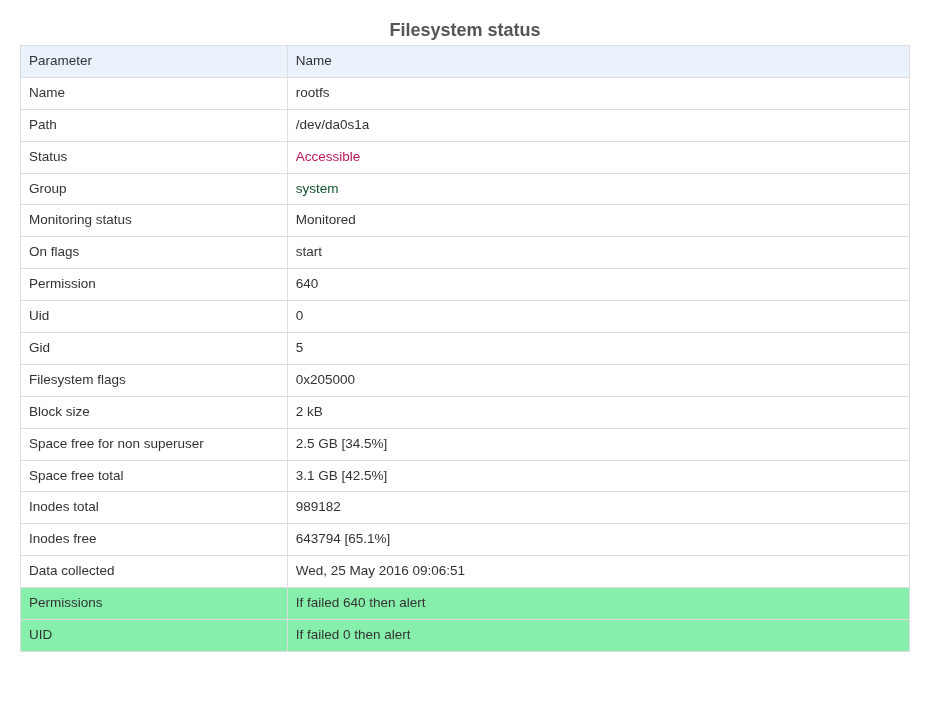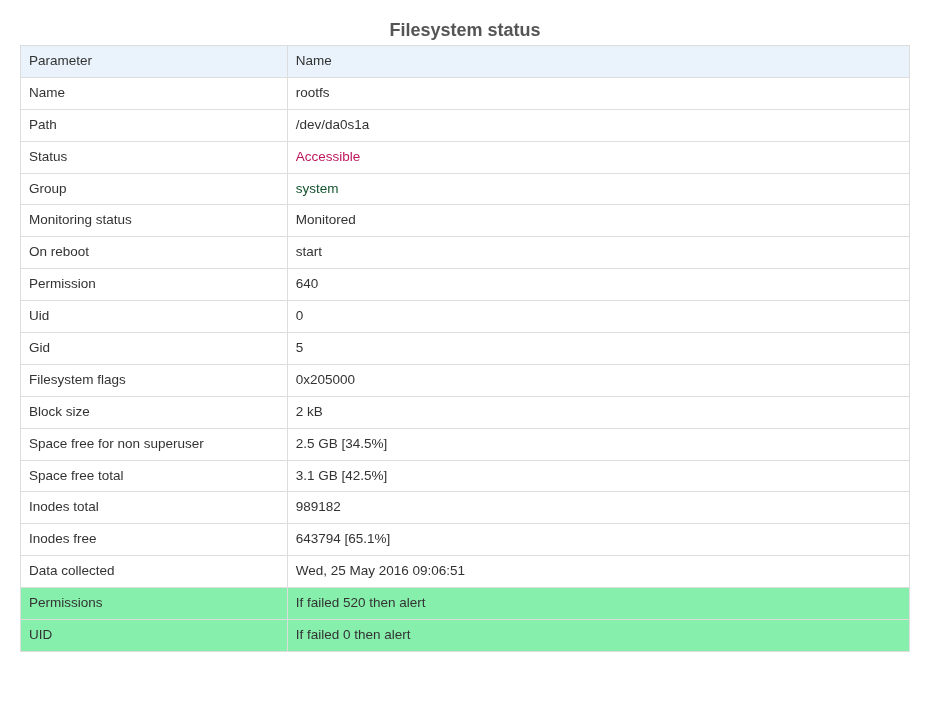--- a/index.html
+++ b/index.html
@@ -84,21 +84,21 @@
       </tr>
       <tr>
         <td class="param-col">Group</td>
         <td><a class="group-link">system</a></td>
       </tr>
       <tr>
         <td class="param-col">Monitoring status</td>
         <td>Monitored</td>
       </tr>
       <tr>
-        <td class="param-col">On reboot</td>
+        <td class="param-col">On flags</td>
         <td>start</td>
       </tr>
       <tr>
         <td class="param-col">Permission</td>
         <td>640</td>
       </tr>
       <tr>
         <td class="param-col">Uid</td>
         <td>0</td>
       </tr>
@@ -129,20 +129,20 @@
       <tr>
         <td class="param-col">Inodes free</td>
         <td>643794 [65.1%]</td>
       </tr>
       <tr>
         <td class="param-col">Data collected</td>
         <td>Wed, 25 May 2016 09:06:51</td>
       </tr>
       <tr class="alert-row">
         <td class="param-col">Permissions</td>
-        <td>If failed 520 then alert</td>
+        <td>If failed 640 then alert</td>
       </tr>
       <tr class="alert-row">
         <td class="param-col">UID</td>
         <td>If failed 0 then alert</td>
       </tr>
     </tbody>
 </table>
 
 </body></html>

